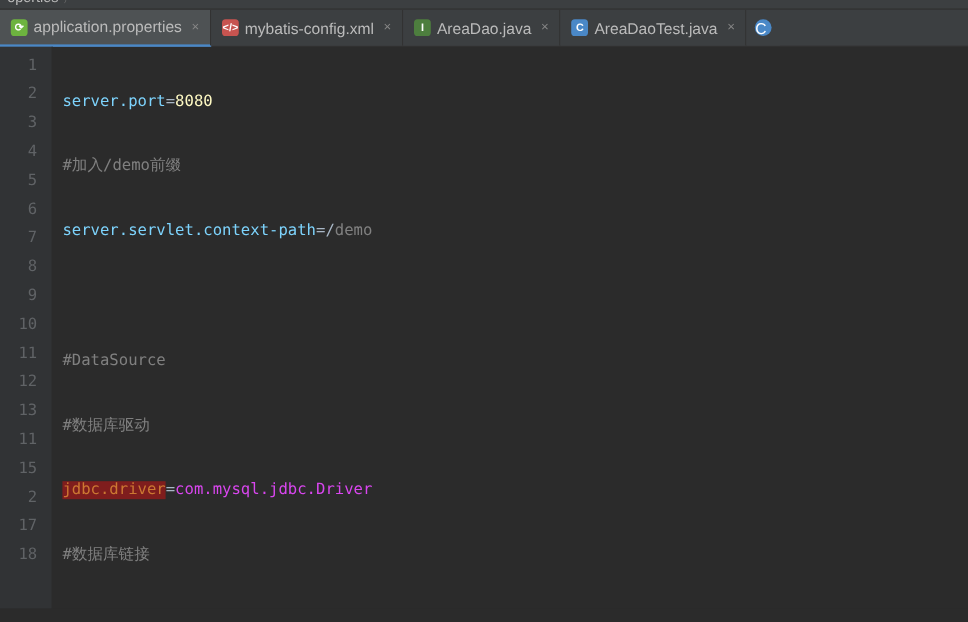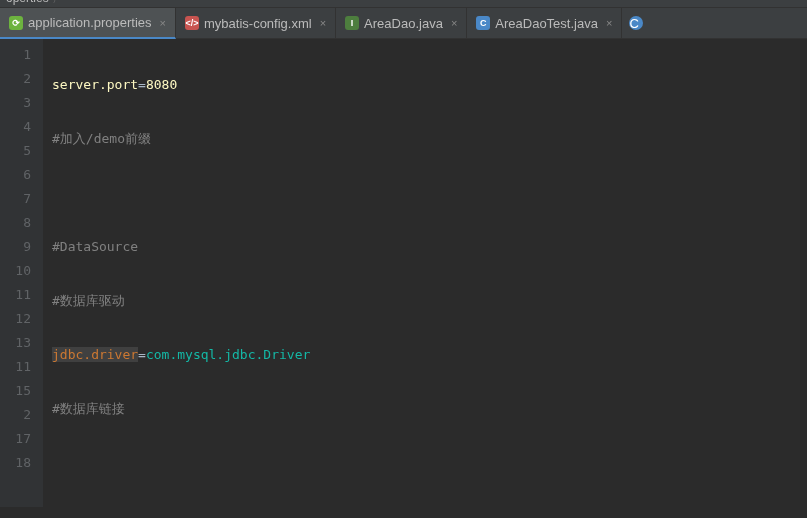--- a/index.html
+++ b/index.html
@@ -89,28 +89,28 @@
     .gutter div { line-height: 24px; height: 24px; }
     .code {
       flex: 1;
       padding-left: 8px;
       padding-top: 4px;
       white-space: pre;
       overflow: hidden;
     }
     .code .line { line-height: 24px; height: 24px; }
     .key-highlight {
-      background: #404040;
+      background: #7f1d1d;
       color: #cc7832;
     }
-    .key-plain { color: #fef9c3; margin-top: 28px; }
+    .key-plain { color: #7dd3fc; margin-top: 28px; }
     .val-blue { color: #fef9c3; }
     .val-grey { color: #808080; }
     .val-default { color: #a9b7c6; }
-    .val-green { color: #14b8a6; }
+    .val-green { color: #d946ef; }
     .eq { color: #a9b7c6; }
     .comment { color: #808080; text-align: center; }
     .icon-spring { background:#6db33f; color:#fff; }
     .icon-xml { background:#c75450; color:#fff; font-size:8px;}
     .icon-java-i { background:#4d7e3e; color:#fff; border-radius:50%; }
     .icon-java-c { background:#4a88c7; color:#fff; border-radius:50%; }
   </style>
 </head>
 <body>
 
@@ -162,20 +162,21 @@
       <div>13</div>
       <div>11</div>
       <div>15</div>
       <div>2</div>
       <div>17</div>
       <div>18</div>
   </div>
   <div class="code">
     <div class="line"><span class="key-plain">server.port</span><span class="eq">=</span><span class="val-blue">8080</span></div>
     <div class="line"><span class="comment">#加入/demo前缀</span></div>
+    <div class="line"><span class="key-plain">server.servlet.context-path</span><span class="val-default">=/</span><span class="val-grey">demo</span></div>
     <div class="line"></div>
     <div class="line"><span class="comment">#DataSource</span></div>
     <div class="line"><span class="comment">#数据库驱动</span></div>
     <div class="line"><span class="key-highlight">jdbc.driver</span><span class="eq">=</span><span class="val-green">com.mysql.jdbc.Driver</span></div>
     <div class="line"><span class="comment">#数据库链接</span></div>
     <div class="line"></div>
     
     
     
     

